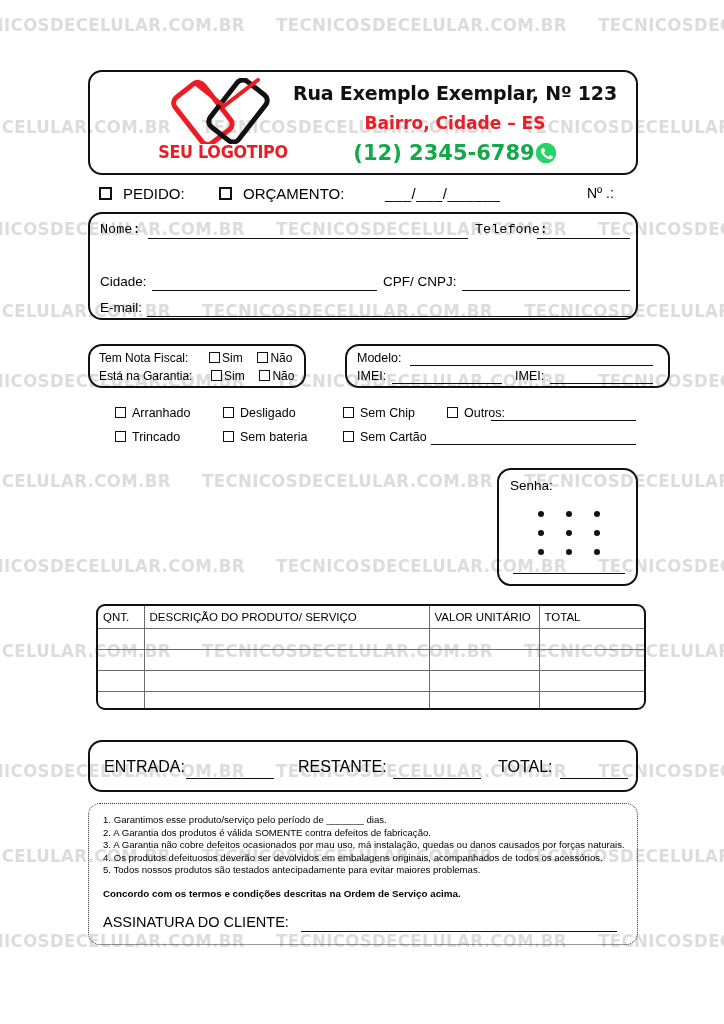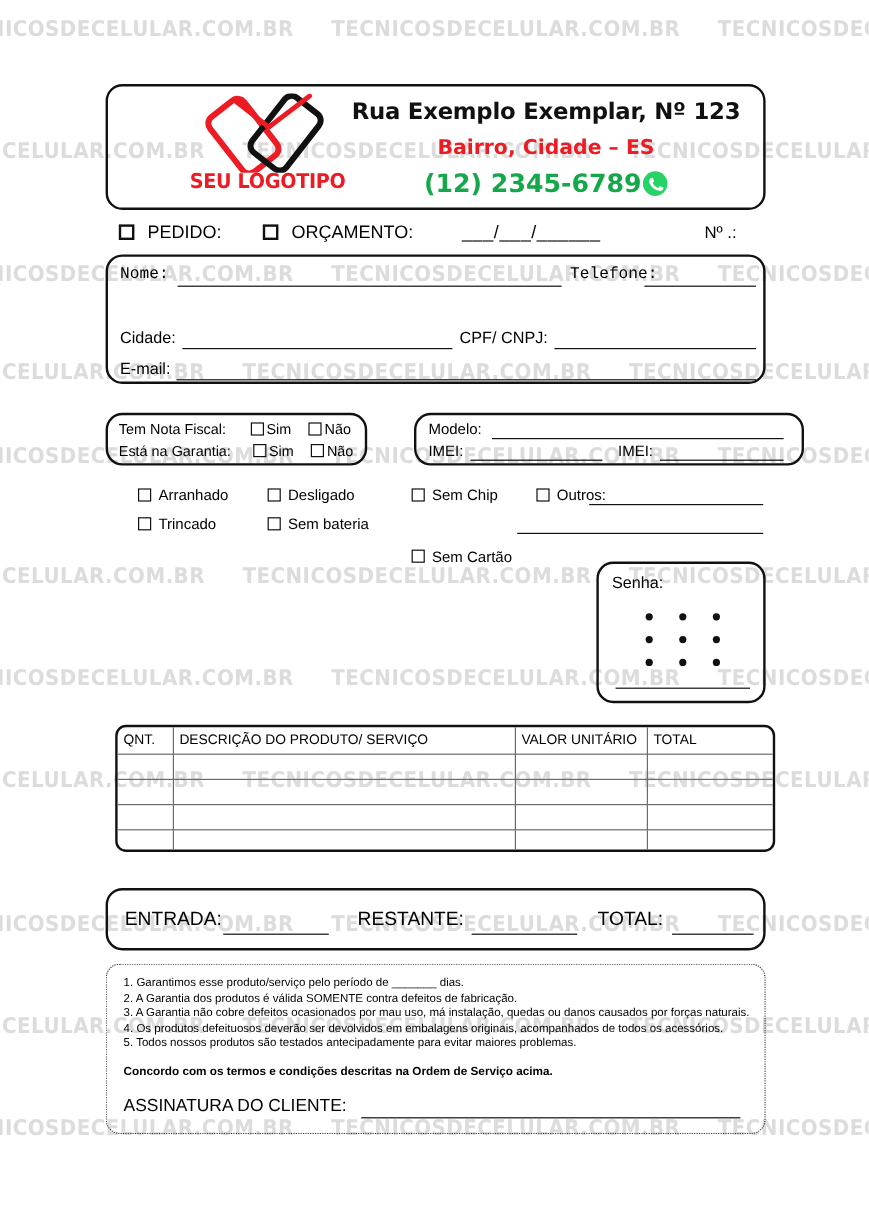--- a/index.html
+++ b/index.html
@@ -347,21 +347,21 @@
         <span class="cb"></span><span>Outros:</span>
       </span>
       <span class="fline" style="left:396px; top:14px; width:145px;"></span>
 
       <span class="cond" style="left:4px; top:24px;">
         <span class="cb"></span><span>Trincado</span>
       </span>
       <span class="cond" style="left:112px; top:24px;">
         <span class="cb"></span><span>Sem bateria</span>
       </span>
-      <span class="cond" style="left:232px; top:24px;margin-top:27px;">
+      <span class="cond" style="left:232px; top:24px;">
         <span class="cb"></span><span>Sem Cartão</span>
       </span>
       <span class="fline" style="left:336px; top:38px; width:205px;"></span>
     </div>
 
 
     <div class="rbox" id="senha">
       <div id="senha-lbl">Senha:</div>
       <div id="dotgrid">
         <span class="dot"></span>

